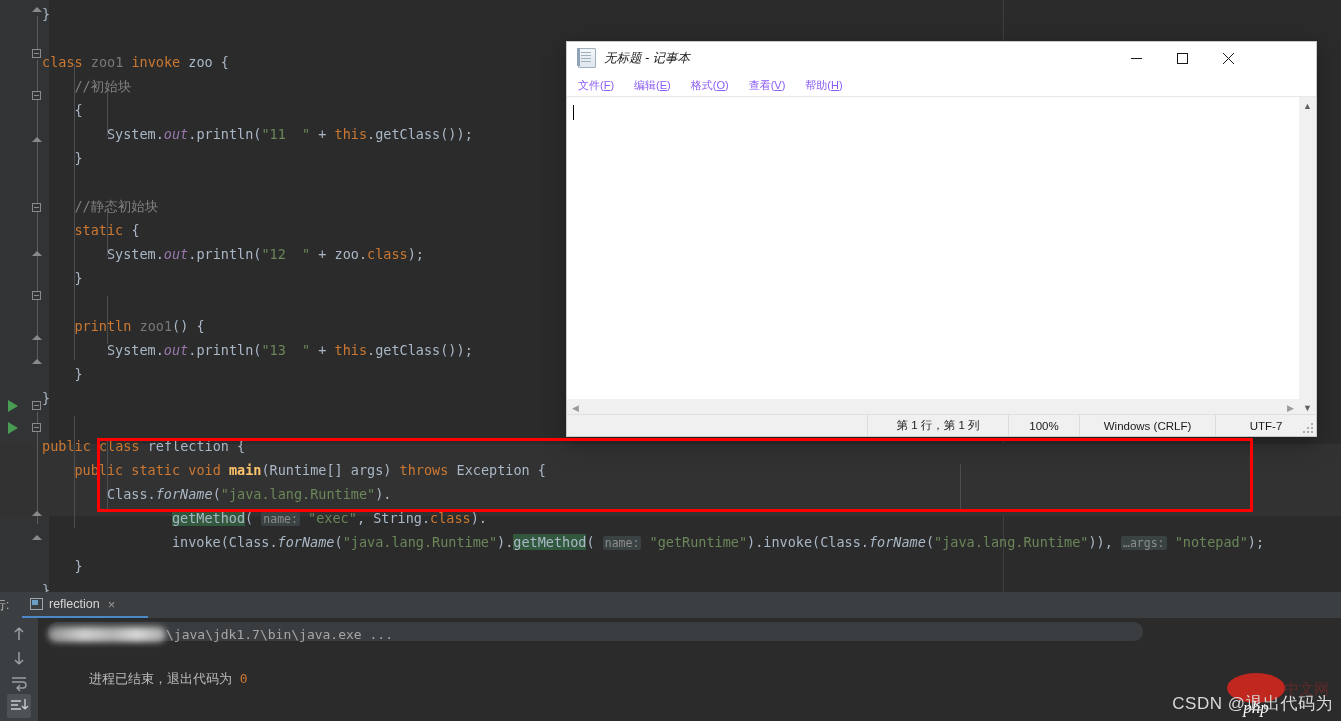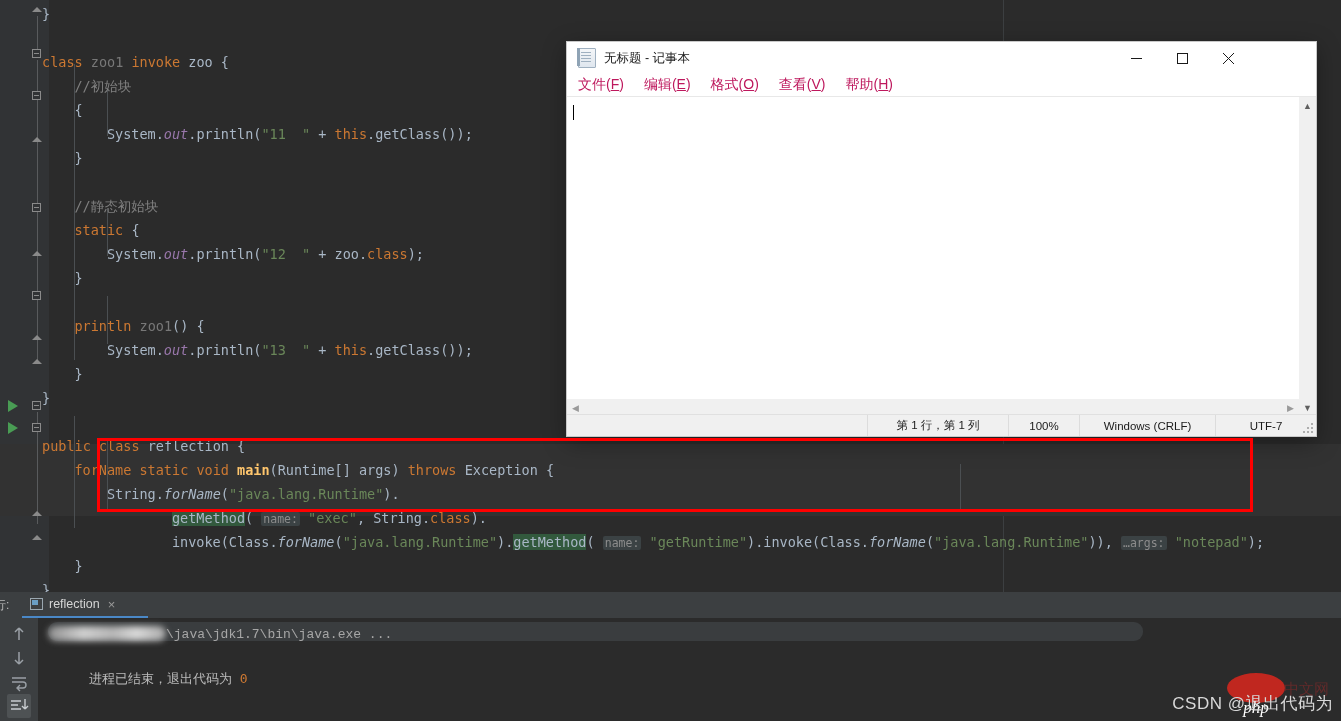--- a/index.html
+++ b/index.html
@@ -76,49 +76,49 @@
   .tab-ico:after{content:"";position:absolute;left:1px;top:1px;width:6px;height:5px;background:#6a9ec4;}
   .tab-name{font-size:12.5px;color:#d5d5d5;}
   .tab-x{font-size:13px;color:#9a9a9a;margin-left:2px;}
 
   .console-side{position:absolute;left:0;top:26px;width:38px;height:103px;background:#3c3f41;
      border-right:1px solid #2b2b2b;}
   .cbtn{position:absolute;left:9px;width:20px;height:20px;}
   .cbtn.sel{background:#4e5254;border-radius:2px;left:7px;width:24px;height:24px;}
   .console-out{position:absolute;left:39px;top:26px;width:1302px;height:103px;background:#2b2b2b;
      font-family:"DejaVu Sans Mono","Liberation Mono",monospace;font-size:13px;line-height:22px;}
-  .cmdline{position:absolute;left:9px;top:6px;color:#a6a6a6;white-space:pre;font-family:Liberation Mono, monospace;}
+  .cmdline{position:absolute;left:9px;top:6px;color:#a6a6a6;white-space:pre;}
   .blur{display:inline-block;width:118px;height:15px;vertical-align:-3px;border-radius:9px;
      background:linear-gradient(90deg,#8f8f8f,#cfcfcf 30%,#b5b5b5 55%,#d8d8d8 75%,#a9a9a9);filter:blur(3px);}
   .cmdbg{position:absolute;left:9px;top:4px;height:19px;background:#3a3d3f;border-radius:9px;}
   .outline{position:absolute;left:50px;top:50px;color:#bbbbbb;white-space:pre;font-family:"DejaVu Sans Mono","Liberation Mono",monospace;}
   .outline .zero{color:#cc7832;}
 
   
   .watermark{position:absolute;right:8px;bottom:6px;display:flex;align-items:center;}
   .wm-text{font-size:17px;color:#d8d8d8;font-family:"Liberation Sans",sans-serif;letter-spacing:.5px;}
   .wm-logo{position:absolute;right:56px;bottom:18px;width:58px;height:30px;border-radius:50%;
      background:#c0271f;display:flex;align-items:center;justify-content:center;}
   .wm-logo span{color:#fff;font-style:italic;font-size:17px;font-family:"Liberation Serif",serif;margin-top:40px;}
   .wm-cn{position:absolute;right:12px;bottom:22px;font-size:15px;color:#6b2a2a;opacity:.85;}
 
   
   #notepad{position:absolute;left:567px;top:42px;width:749px;height:394px;background:#ffffff;
      box-shadow:0 0 0 1px #c9c9c9, 0 6px 22px rgba(0,0,0,.35);z-index:30;}
-  .np-title{position:absolute;left:0;top:0;width:684px;height:32px;background:#ffffff;display:flex;align-items:center;}
+  .np-title{position:absolute;left:0;top:0;width:684px;height:32px;background:#ffffff;display:flex;align-items:center;font-style:italic;}
   .np-ico{width:16px;height:18px;margin-left:11px;margin-right:8px;position:relative;
      background:linear-gradient(180deg,#f4f6f8,#dfe6ee);border:1px solid #9fb0c0;border-radius:1px;}
   .np-ico:before{content:"";position:absolute;left:2px;top:3px;width:10px;height:1px;background:#9fb0c0;
      box-shadow:0 3px 0 #9fb0c0,0 6px 0 #9fb0c0,0 9px 0 #9fb0c0;}
   .np-ico:after{content:"";position:absolute;left:-2px;top:-1px;width:3px;height:18px;background:#8fa3b5;}
   .np-title-text{font-size:12.5px;color:#1a1a1a;}
   .np-ctrls{position:absolute;right:0;top:0;height:32px;display:flex;}
   .np-ctrl{width:46px;height:32px;display:flex;align-items:center;justify-content:center;font-size:13px;color:#1a1a1a;}
   .np-menu{position:absolute;left:0;top:32px;width:749px;height:22px;background:#ffffff;display:flex;align-items:center;padding-left:11px;box-sizing:border-box;}
-  .np-menu-item{font-size:14px;color:#be185d;margin-right:20px;}
+  .np-menu-item{font-size:11px;color:#8b5cf6;margin-right:20px;}
   .np-menu-item u{text-decoration:underline;}
   .np-body{position:absolute;left:0;top:54px;width:749px;height:319px;background:#ffffff;border-top:1px solid #e8e8e8;}
   .np-text{position:absolute;left:2px;top:4px;width:730px;height:300px;background:#fff;}
   .np-caret{position:absolute;left:4px;top:4px;width:1px;height:15px;background:#000;}
   .np-vscroll{position:absolute;right:0;top:0;width:17px;height:319px;background:#f0f0f0;}
   .np-vscroll .arrow{width:17px;height:17px;display:flex;align-items:center;justify-content:center;color:#606060;font-size:9px;}
   .np-vscroll .arrow.bot{position:absolute;bottom:0;}
   .np-hscroll{position:absolute;left:0;bottom:0;width:732px;height:17px;background:#f0f0f0;}
   .np-hscroll .arrow{width:17px;height:17px;display:flex;align-items:center;justify-content:center;color:#9a9a9a;font-size:9px;}
   .np-hscroll .arrow.right{position:absolute;right:0;top:0;}
@@ -200,22 +200,22 @@
         <div class="ln" style="top: 218px;"><span style="display:inline-block;width:74.47999999999999px"></span><span class="kw">static</span><span class="plain"> {</span></div>
         <div class="ln" style="top: 242px;"><span style="display:inline-block;width:106.96px"></span><span class="plain">System.</span><span class="fld">out</span><span class="plain">.println(</span><span class="str">"12  "</span><span class="plain"> + zoo.</span><span class="kw">class</span><span class="plain">);</span></div>
         <div class="ln" style="top: 266px;"><span style="display:inline-block;width:74.47999999999999px"></span><span class="plain">}</span></div>
         <div class="ln" style="top: 290px;"><span style="display:inline-block;width:42px"></span></div>
         <div class="ln" style="top: 314px;"><span style="display:inline-block;width:74.47999999999999px"></span><span class="kw">println </span><span class="dim">zoo1</span><span class="plain">() {</span></div>
         <div class="ln" style="top: 338px;"><span style="display:inline-block;width:106.96px"></span><span class="plain">System.</span><span class="fld">out</span><span class="plain">.println(</span><span class="str">"13  "</span><span class="plain"> + </span><span class="kw">this</span><span class="plain">.getClass());</span></div>
         <div class="ln" style="top: 362px;"><span style="display:inline-block;width:74.47999999999999px"></span><span class="plain">}</span></div>
         <div class="ln" style="top: 386px;"><span style="display:inline-block;width:42px"></span><span class="plain">}</span></div>
         <div class="ln" style="top: 410px;"><span style="display:inline-block;width:42px"></span></div>
         <div class="ln" style="top: 434px;"><span style="display:inline-block;width:42px"></span><span class="kw">public class </span><span class="plain">reflection</span><span class="plain"> {</span></div>
-        <div class="ln" style="top: 458px;"><span style="display:inline-block;width:74.47999999999999px"></span><span class="kw">forName static </span><span class="kw">void </span><span class="mth-b">main</span><span class="plain">(Runtime[] args) </span><span class="kw">throws </span><span class="plain">Exception {</span></div>
-        <div class="ln" style="top: 482px;"><span style="display:inline-block;width:106.96px"></span><span class="plain">String.</span><span class="ital">forName</span><span class="plain">(</span><span class="str">"java.lang.Runtime"</span><span class="plain">).</span></div>
+        <div class="ln" style="top: 458px;"><span style="display:inline-block;width:74.47999999999999px"></span><span class="kw">public static </span><span class="kw">void </span><span class="mth-b">main</span><span class="plain">(Runtime[] args) </span><span class="kw">throws </span><span class="plain">Exception {</span></div>
+        <div class="ln" style="top: 482px;"><span style="display:inline-block;width:106.96px"></span><span class="plain">Class.</span><span class="ital">forName</span><span class="plain">(</span><span class="str">"java.lang.Runtime"</span><span class="plain">).</span></div>
         <div class="ln" style="top: 506px;"><span style="display:inline-block;width:171.92px"></span><span class="usage">getMethod</span><span class="plain">( </span><span class="hint">name:</span><span class="plain"> </span><span class="str">"exec"</span><span class="plain">, String.</span><span class="kw">class</span><span class="plain">).</span></div>
         <div class="ln" style="top: 530px;"><span style="display:inline-block;width:171.92px"></span><span class="plain">invoke(Class.</span><span class="ital">forName</span><span class="plain">(</span><span class="str">"java.lang.Runtime"</span><span class="plain">).</span><span class="usage">getMethod</span><span class="plain">( </span><span class="hint">name:</span><span class="plain"> </span><span class="str">"getRuntime"</span><span class="plain">).invoke(Class.</span><span class="ital">forName</span><span class="plain">(</span><span class="str">"java.lang.Runtime"</span><span class="plain">)), </span><span class="hint">…args:</span><span class="plain"> </span><span class="str">"notepad"</span><span class="plain">);</span></div>
         <div class="ln" style="top: 554px;"><span style="display:inline-block;width:74.47999999999999px"></span><span class="plain">}</span></div>
         <div class="ln" style="top: 578px;"><span style="display:inline-block;width:42px"></span><span class="plain">}</span></div>
       </div>
   </div>
 
   <div class="red-box"></div>
 
   <div class="console">

